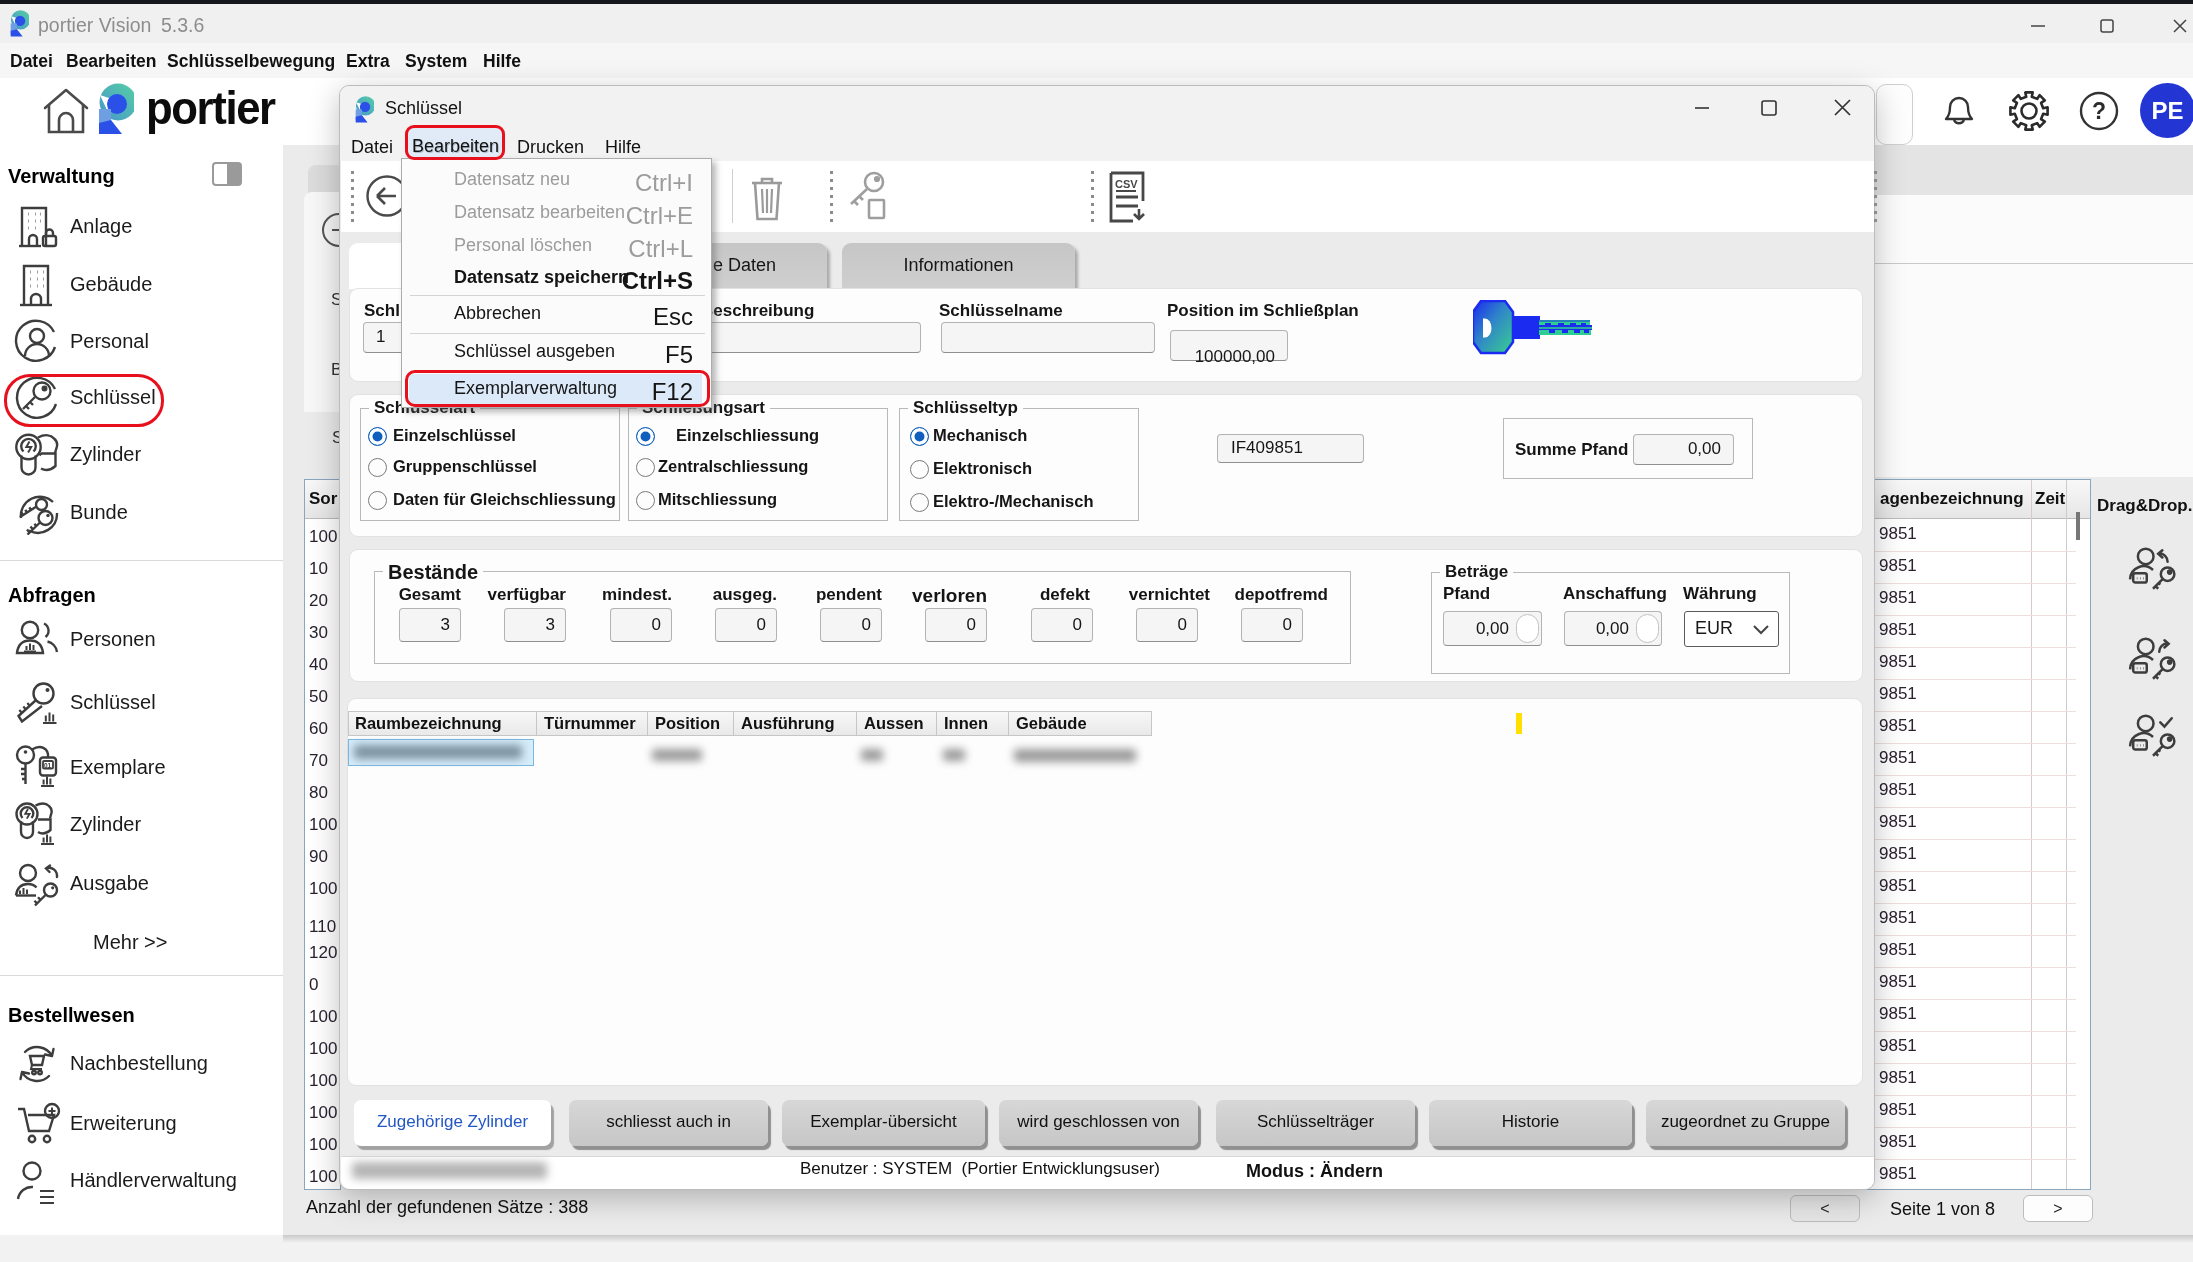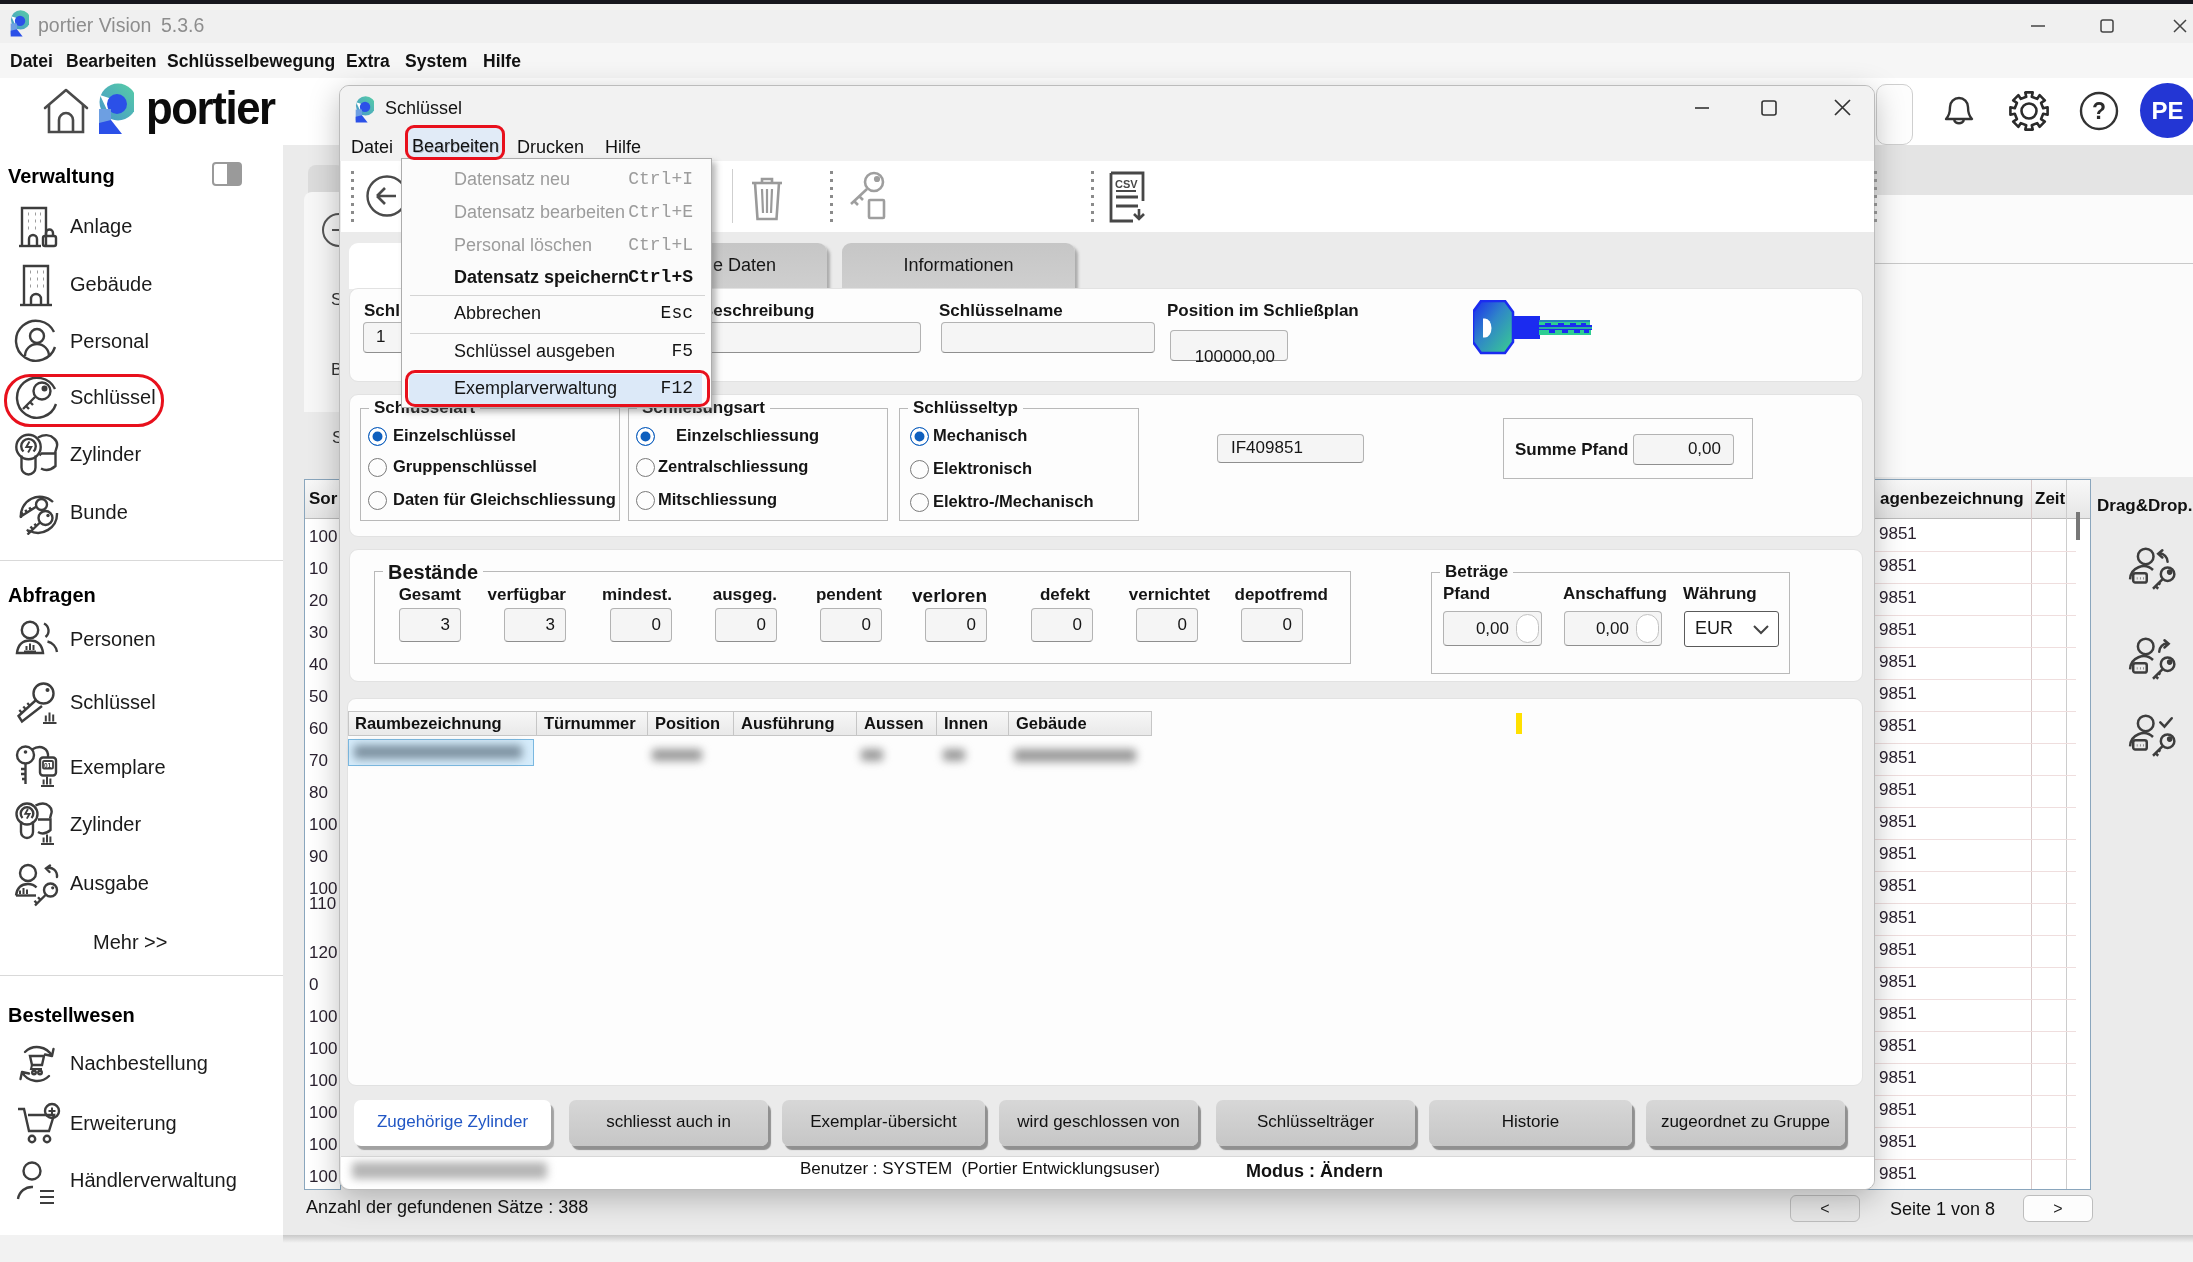--- a/index.html
+++ b/index.html
@@ -51,21 +51,21 @@
 .radio.sel{background:#0e5fbe;box-shadow:inset 0 0 0 3.5px #fff;border:1px solid #0e5fbe;}
 .radio.un{background:#fdfdfd;border:1.5px solid #7a7a7a;}
 .rlbl{position:absolute;font-size:16.5px;font-weight:600;color:#151515;white-space:nowrap;}
 .btn{position:absolute;top:1014px;height:46px;border-radius:7px;font-size:17px;text-align:center;line-height:44px;}
 .btn.g{background:linear-gradient(#d7d7d7,#c6c6c6);box-shadow:3px 4px 1px #909090;color:#111;}
 .btn.w{background:#fff;color:#2257c5;box-shadow:3px 4px 1px #a2a2a2;}
 .blur{position:absolute;filter:blur(4px);border-radius:3px;}
 
 #ddm{left:401px;top:158px;width:311px;height:250px;background:#fbfbfb;border:1px solid #acacac;box-shadow:4px 4px 6px rgba(100,100,100,.45);}
 #ddm .mi{position:absolute;left:52px;font-size:18px;white-space:nowrap;}
-#ddm .sc{position:absolute;font-size:18px;text-align:right;right:18px;font-family:Liberation Mono, monospace;}
+#ddm .sc{position:absolute;font-size:24px;text-align:right;right:18px;}
 #ddm .dis{color:#9c9c9c;}
 #ddm .en{color:#141414;}
 #ddm .msep{position:absolute;left:8px;width:295px;height:1px;background:#d4d4d4;}
 .redbox{position:absolute;border:3px solid #e8101c;}
 </style></head>
 <body>
 <svg width="0" height="0" style="position:absolute">
     <defs>
 <linearGradient id="tg" x1="1" y1="0" x2="0" y2="1">
         <stop offset="0" stop-color="#57cfa4"></stop>
@@ -352,21 +352,21 @@
     <div class="rrow" style="left:4px;top:111px">20</div>
     <div class="rrow" style="left:4px;top:143px">30</div>
     <div class="rrow" style="left:4px;top:175px">40</div>
     <div class="rrow" style="left:4px;top:207px">50</div>
     <div class="rrow" style="left:4px;top:239px">60</div>
     <div class="rrow" style="left:4px;top:271px">70</div>
     <div class="rrow" style="left:4px;top:303px">80</div>
     <div class="rrow" style="left:4px;top:335px">100</div>
     <div class="rrow" style="left:4px;top:367px">90</div>
     <div class="rrow" style="left:4px;top:399px">100</div>
-    <div class="rrow" style="left:4px;top:414px">110</div>
+    <div class="rrow" style="left:4px;top:437px">110</div>
     <div class="rrow" style="left:4px;top:463px">120</div>
     <div class="rrow" style="left:4px;top:495px">0</div>
     <div class="rrow" style="left:4px;top:527px">100</div>
     <div class="rrow" style="left:4px;top:559px">100</div>
     <div class="rrow" style="left:4px;top:591px">100</div>
     <div class="rrow" style="left:4px;top:623px">100</div>
     <div class="rrow" style="left:4px;top:655px">100</div>
     <div class="rrow" style="left:4px;top:687px">100</div>
   </div>
 <div class="abs rtable" style="left:1862px;top:479px;width:229px;height:711px;overflow:hidden">

